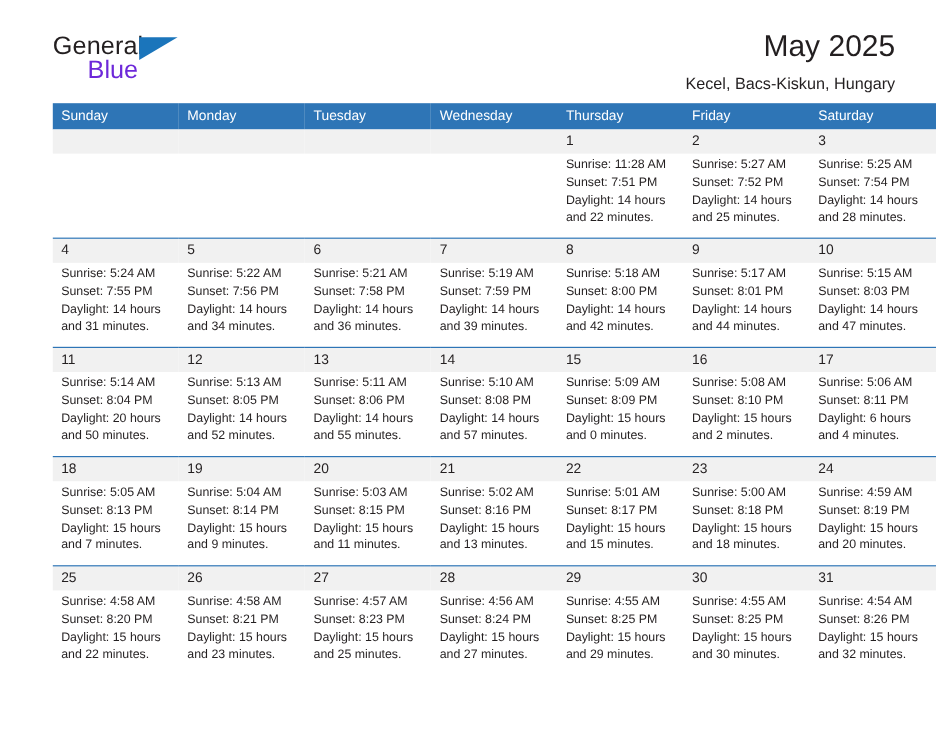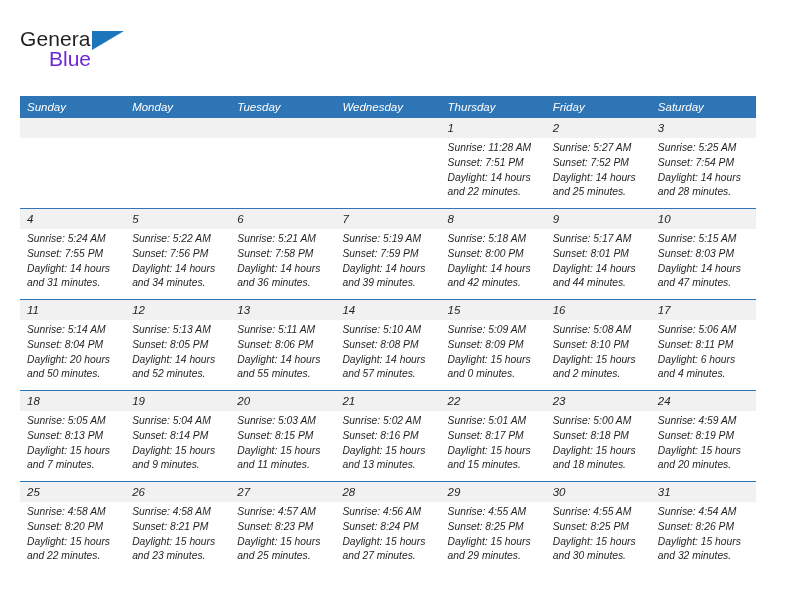--- a/index.html
+++ b/index.html
@@ -12,21 +12,21 @@
     height: 612px;
     font-family: "Liberation Sans", sans-serif;
     color: #231f20;
     overflow: hidden;
   }
   .page {
     position: relative;
     width: 792px;
     height: 492px;
     box-sizing: border-box;
-    padding: 0 20px;
+    padding: 0 44px;
   }
 
   
   .header {
     display: flex;
     justify-content: space-between;
     align-items: flex-start;
     padding-top: 26px;
     height: 72px;
     box-sizing: border-box;
@@ -80,22 +80,21 @@
     color: #231f20;
     margin-top: 11px;
     line-height: 1.1;
   }
 
   
   .calendar {
     width: 736px;
     border-collapse: collapse;
     table-layout: fixed;
-    margin-top: 24px;
-    font-style: italic;
+    margin-top: 14px;
   }
   .calendar th {
     background: #2e75b6;
     color: #ffffff;
     font-size: 11.5px;
     font-weight: normal;
     text-align: left;
     padding: 5px 0 5px 7px;
     height: 21px;
     box-sizing: border-box;
@@ -140,20 +139,22 @@
 
   <div class="header">
 
     <div class="logo">
       <span class="logo-general">General</span>
       <span class="logo-tri"></span>
       <span class="logo-blue">Blue</span>
     </div>
 
     <div class="title-wrap">
+      <h1 class="cal-title">May 2025</h1>
+      <div class="cal-location">Kecel, Bacs-Kiskun, Hungary</div>
     </div>
 
   </div>
 
   <table class="calendar">
     <thead>
       <tr>
         <th>Sunday</th>
         <th>Monday</th>
         <th>Tuesday</th>

